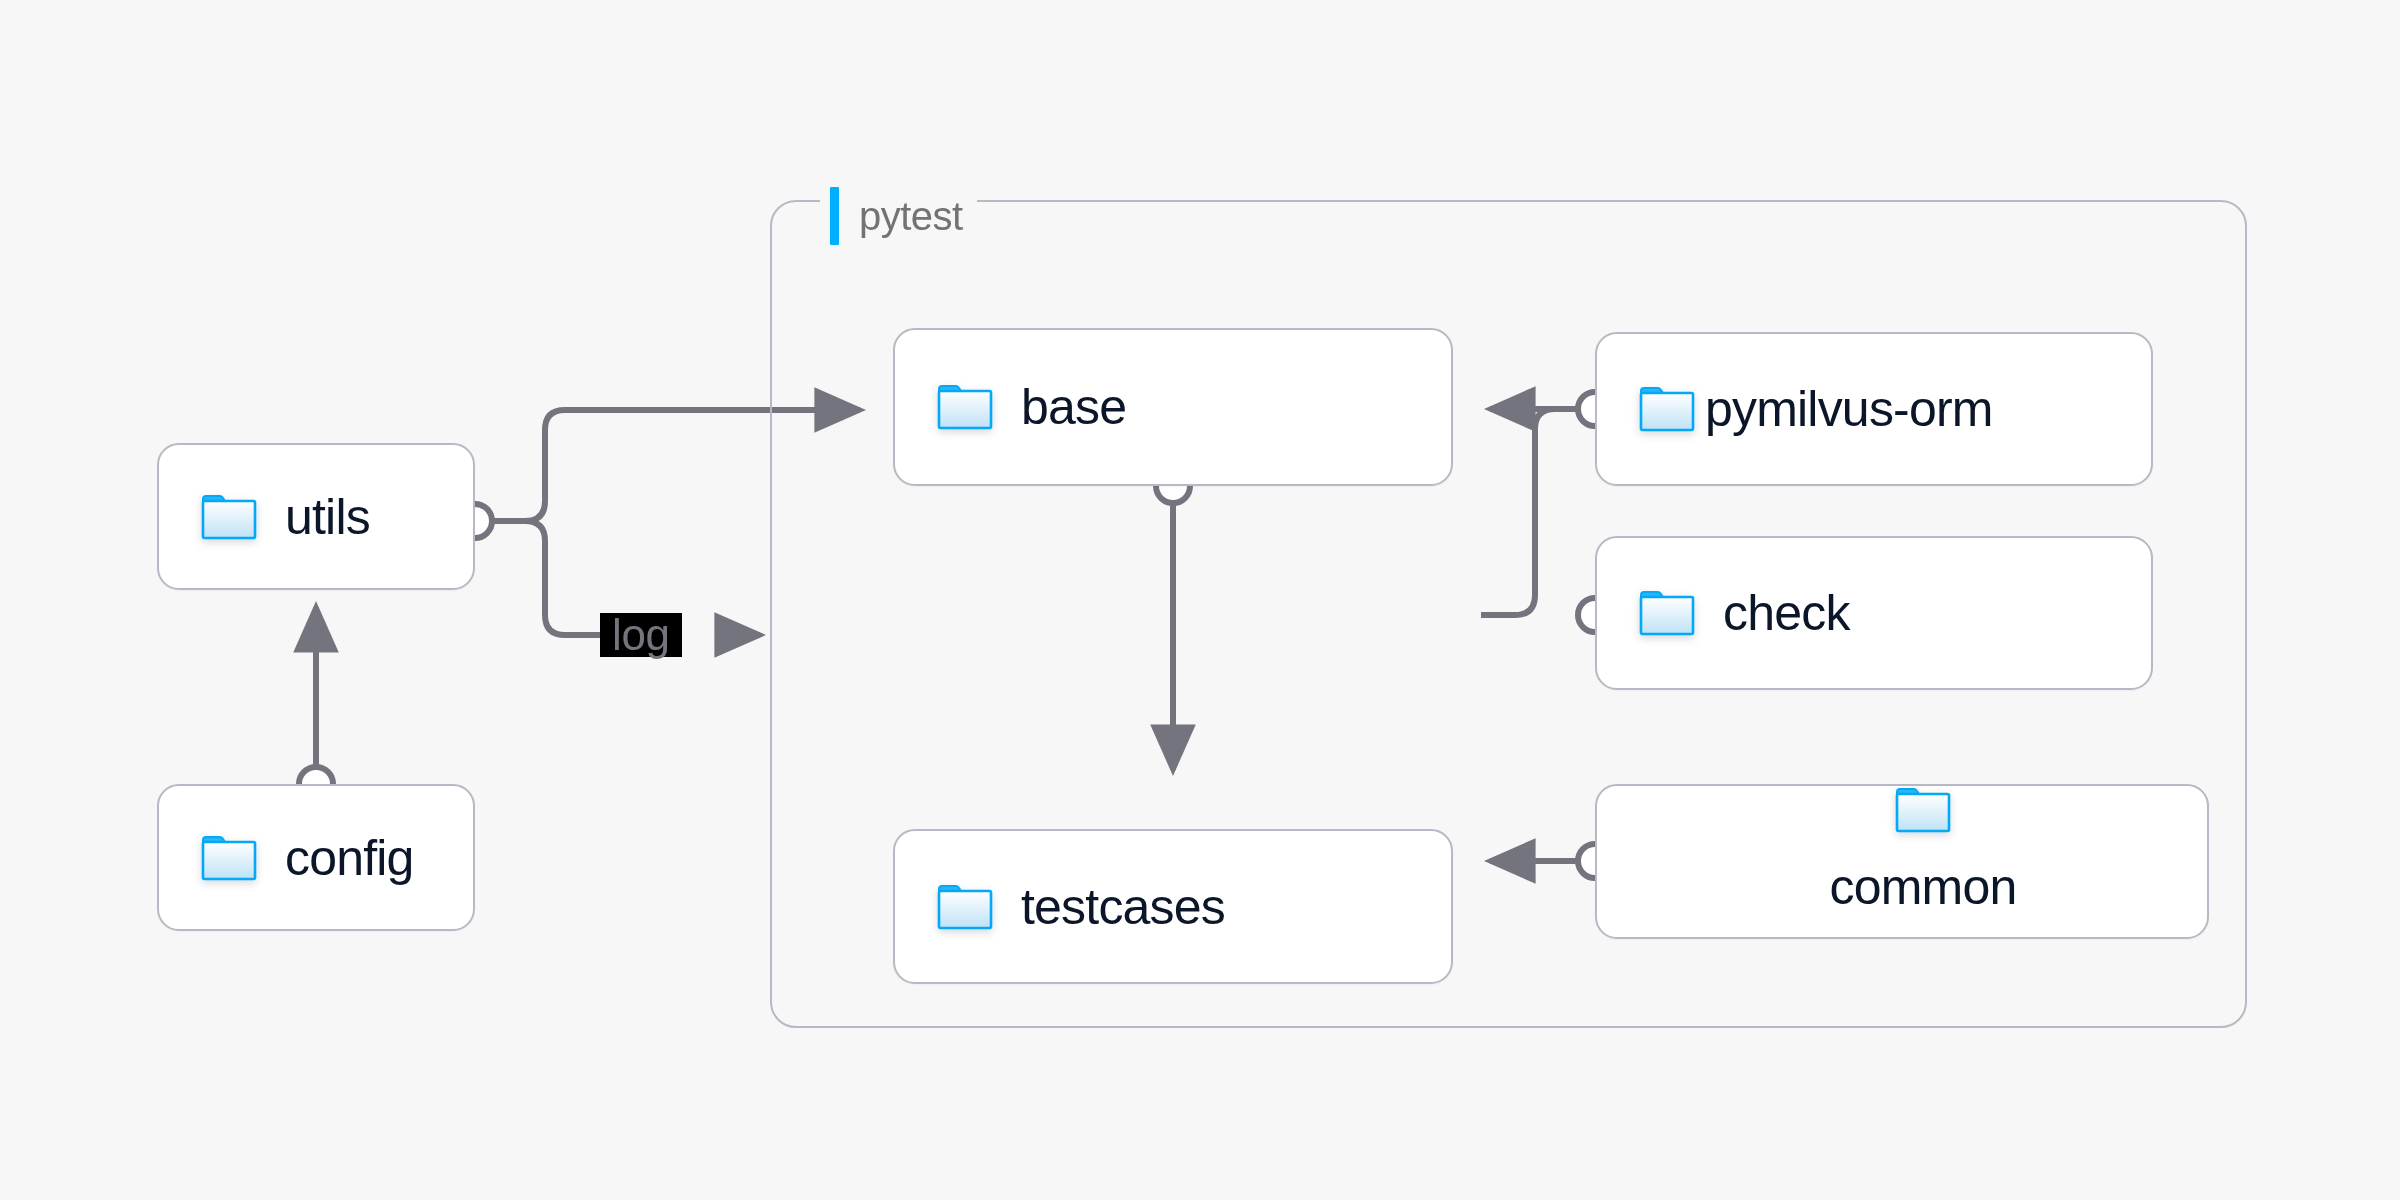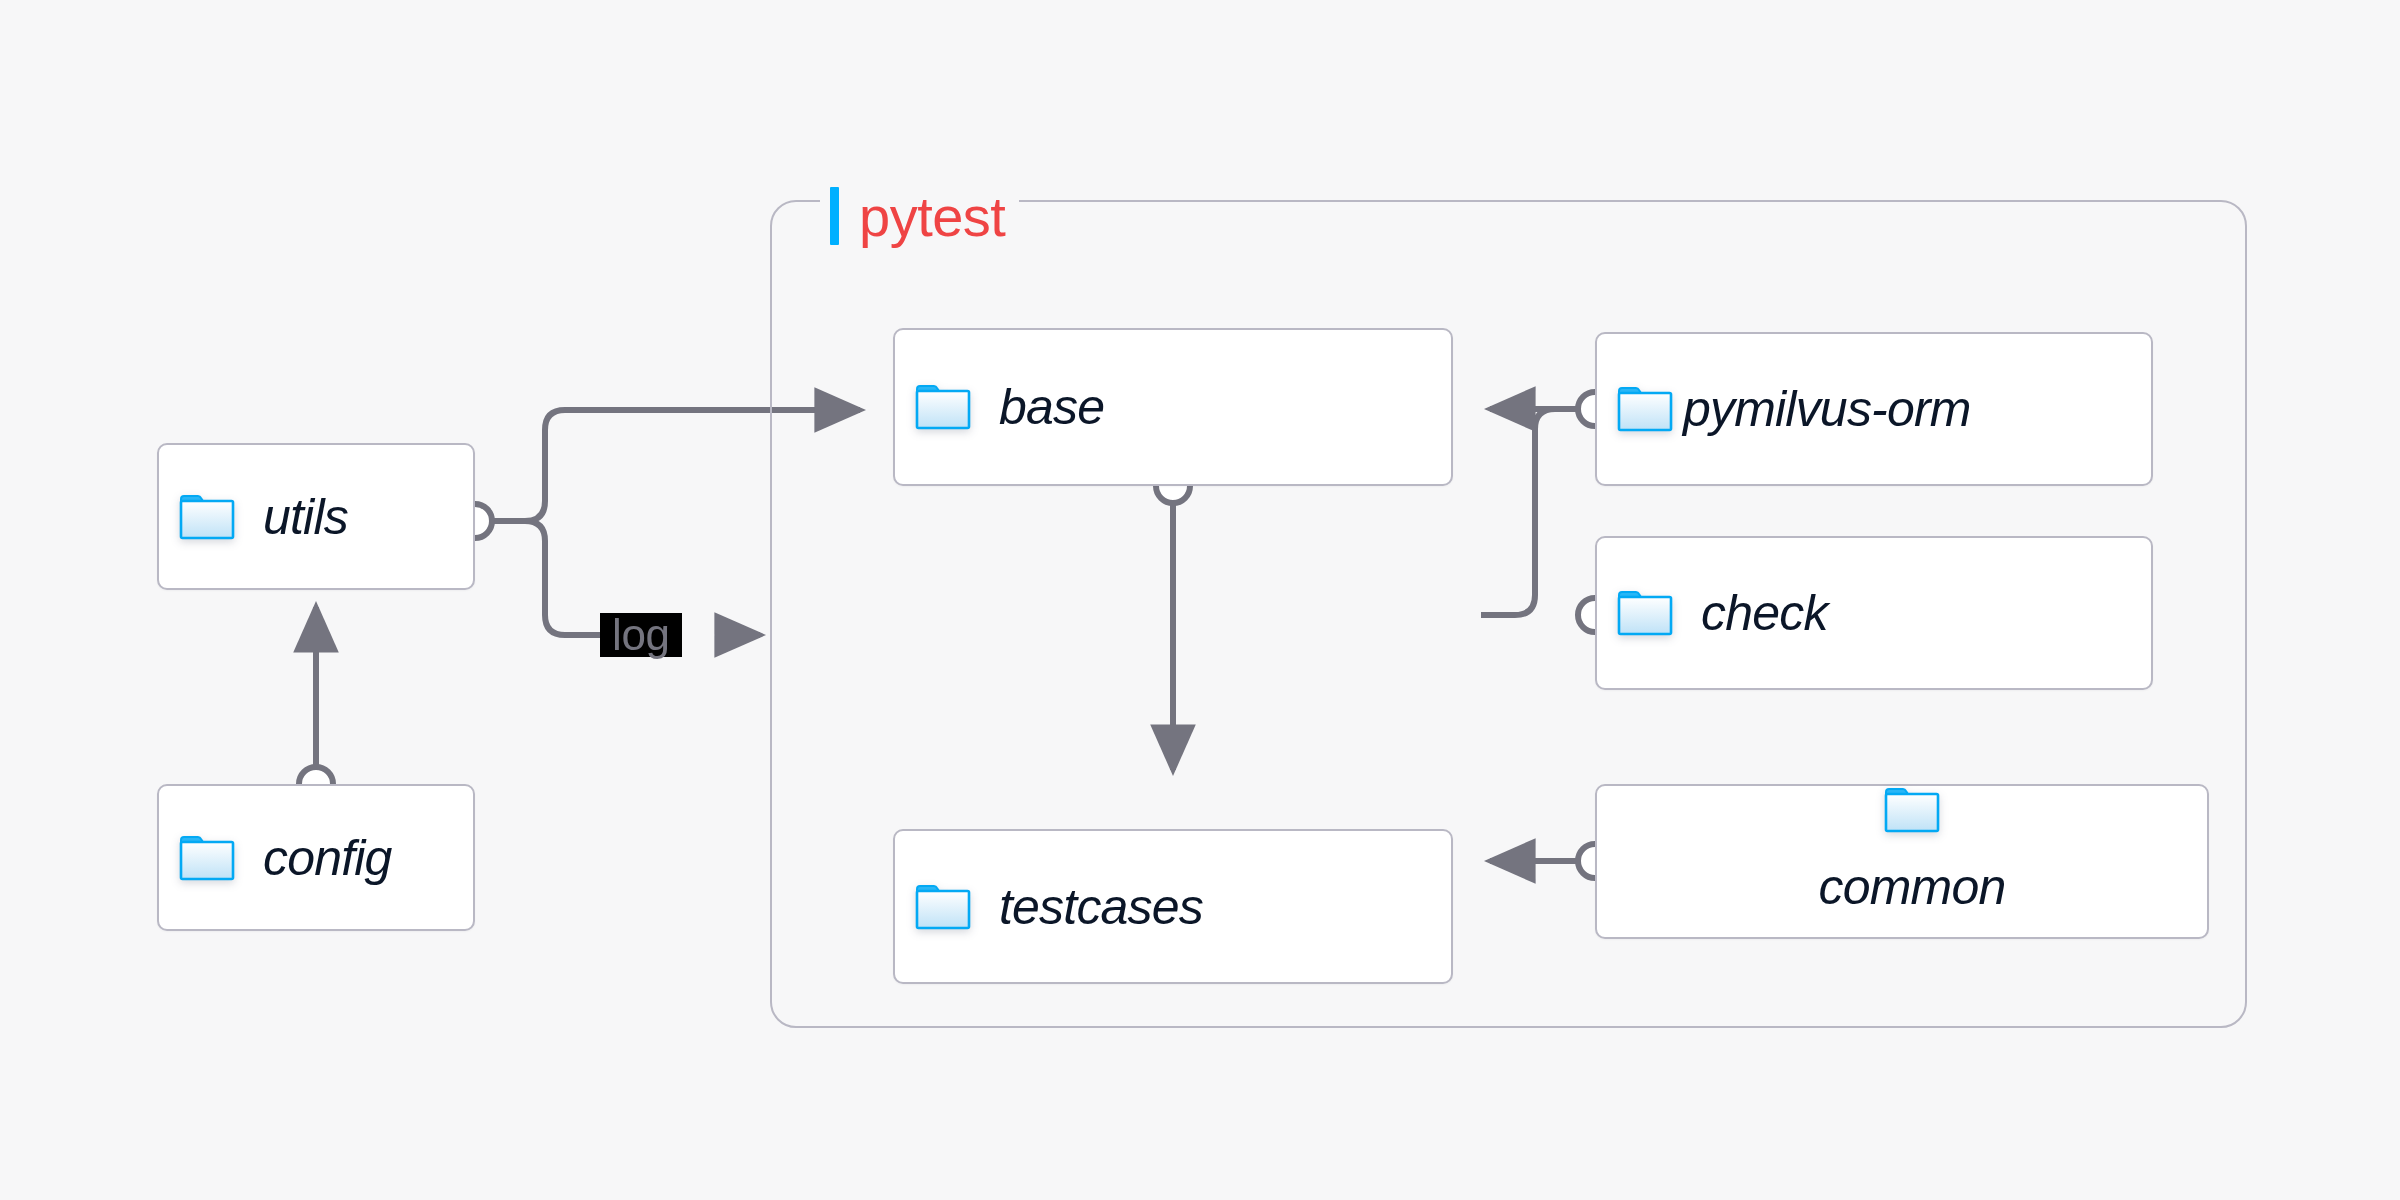--- a/index.html
+++ b/index.html
@@ -47,39 +47,38 @@
     background: #f7f7f8;
     padding: 0 14px 0 10px;
   }
   .group-bar {
     width: 9px;
     height: 58px;
     background: #00b0ff;
     border-radius: 1px;
   }
   .group-title {
-    font-size: 56px;
-    color: #ef4444;
+    font-size: 40px;
+    color: #737373;
     letter-spacing: -0.5px;
     white-space: nowrap;
   }
 
   
   .node {
     position: absolute;
     box-sizing: border-box;
     background: #ffffff;
     border: 2px solid #b9b8c4;
-    border-radius: 10px;
+    border-radius: 22px;
     display: flex;
     align-items: center;
-    padding-left: 20px;
+    padding-left: 42px;
     gap: 28px;
     box-shadow: 0 1px 2px rgba(20,20,40,0.04);
-    font-style: italic;
   }
   .node-label {
     font-size: 50px;
     color: #0b1628;
     letter-spacing: -0.8px;
     white-space: nowrap;
     line-height: 1;
   }
 
   

